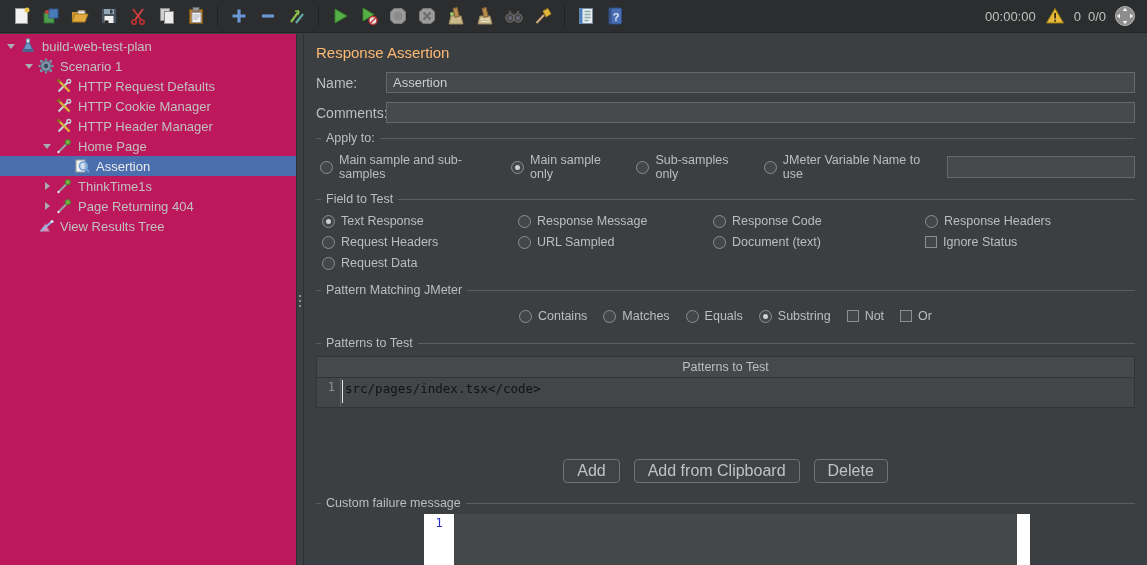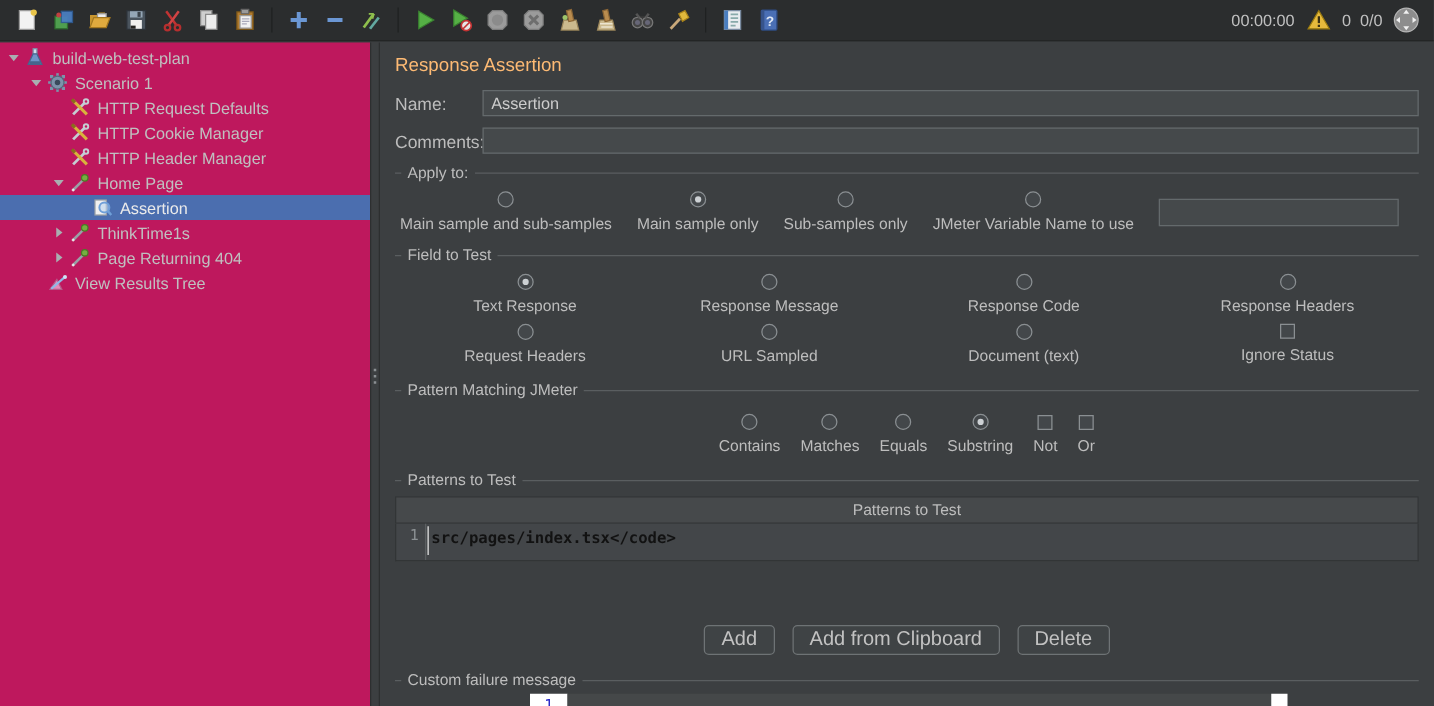--- a/index.html
+++ b/index.html
@@ -41,35 +41,35 @@
   .main { position:absolute; top:34px; left:304px; right:0; bottom:0; padding:10px 12px 0 12px; overflow:hidden; }
   .page-title { font-size:15px; color:#fdba74; }
   .frow { display:flex; align-items:center; margin-top:11px; }
   .frow .flabel { width:70px; font-size:14px; flex:none; }
   .tfield { flex:1; height:21px; background:#45494b; border:1px solid #646a6c; color:#cccccc;
     font-family:"Liberation Sans",sans-serif; font-size:13px; padding:0 6px; outline:none; }
   .group { margin-top:8px; }
   .ghead { display:flex; align-items:center; gap:5px; font-size:12.5px; color:#bdbdbd; }
   .ghead::before { content:''; width:5px; height:1px; background:#5a5e60; flex:none; }
   .ghead::after { content:''; flex:1; height:1px; background:#5a5e60; }
-  .opt { display:flex; align-items:center; gap:6px; font-size:12.5px;flex-direction:column; }
+  .opt { display:flex; align-items:center; gap:6px; font-size:12.5px; }
   .radio { width:13px; height:13px; border-radius:50%; background:#43474a; border:1px solid #8a8f92; position:relative; flex:none; }
   .radio.sel::after { content:''; position:absolute; left:3px; top:3px; right:3px; bottom:3px; border-radius:50%; background:#cdd1d4; }
   .checkbox { width:12px; height:12px; background:#43474a; border:1px solid #8a8f92; flex:none; }
   .apply-row { display:flex; align-items:center; gap:20px; padding:8px 0 9px 4px; }
   .var-input { width:192px; height:22px; background:#45494b; border:1px solid #646a6c; color:#ccc; font-size:13px; padding:0 5px; outline:none; }
   .ftt-grid { display:grid; grid-template-columns:196px 195px 212px auto; row-gap:7px; padding:8px 0 9px 6px; }
   .rules-row { display:flex; align-items:center; justify-content:center; gap:16px; padding:12px 0 13px; }
   .pat-header { margin-top:6px; height:22px; background:#46494b; border:1px solid #323536;
     display:flex; align-items:center; justify-content:center; font-size:12.5px; color:#bdbdbd; }
   .pat-editor { height:30px; background:#434649; border:1px solid #323536; border-top:none; display:flex; align-items:stretch; }
   .pat-gutter { width:24px; text-align:right; padding:2px 5px 0 0; color:#8b9093;
     font-family:"DejaVu Sans Mono",monospace; font-size:12px; border-right:1px solid #5a5e60; flex:none; }
   .pat-caret { width:1px; background:#e8e8e8; margin:2px 0 4px 1px; flex:none; }
-  .pat-text { font-family:"DejaVu Sans Mono",monospace; font-size:12.5px; color:#121212; padding:3px 0 0 2px; font-weight:bold; }
+  .pat-text { font-family:"DejaVu Sans Mono",monospace; font-size:12.5px; color:#121212; padding:3px 0 0 2px; font-weight:normal; }
   .btn-row { display:flex; justify-content:center; gap:14px; margin-top:51px; }
   .jbtn { background:#3f4345; border:1px solid #6e7375; border-radius:4px; color:#c2c2c2;
     font-family:"Liberation Sans",sans-serif; font-size:16px; padding:4px 13px; height:24px; line-height:14px; }
   .cf-group { margin-top:13px; }
   .cf-editor { margin-left:108px; margin-top:4px; width:606px; height:52px; display:flex; }
   .cf-gutter { width:30px; background:#ffffff; color:#2a2ac8; font-family:"DejaVu Sans Mono",monospace;
     font-size:12px; text-align:center; padding-top:2px; flex:none; }
   .cf-content { flex:1; background:#454849; }
   .cf-curline { height:16px; background:#fdfdc9; }
   .cf-scroll { width:13px; background:#ffffff; flex:none; }
@@ -450,20 +450,24 @@
         <span>URL Sampled</span>
       </span>
       <span class="opt">
         <span class="radio"></span>
         <span>Document (text)</span>
       </span>
       <span class="opt">
         <span class="checkbox"></span>
         <span>Ignore Status</span>
       </span>
+      <span class="opt">
+        <span class="radio"></span>
+        <span>Request Data</span>
+      </span>
     </div>
   </div>
 
   <div class="group" style="margin-top:4px;">
     <div class="ghead">Pattern Matching JMeter</div>
     <div class="rules-row">
       <span class="opt">
         <span class="radio"></span>
         <span>Contains</span>
       </span>

